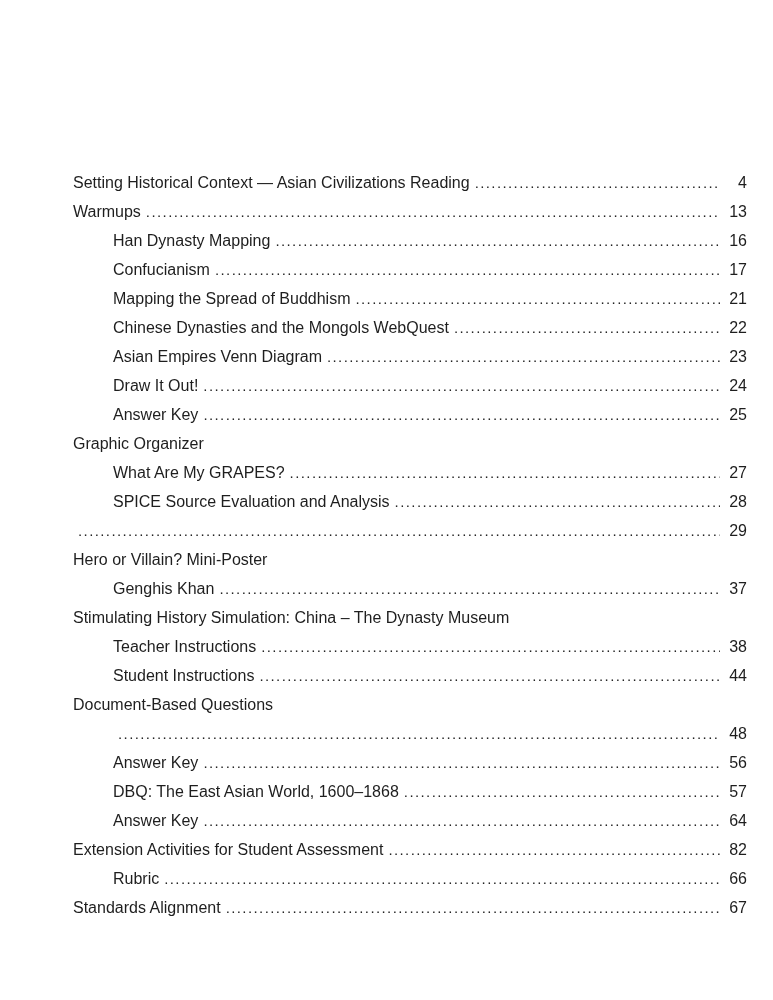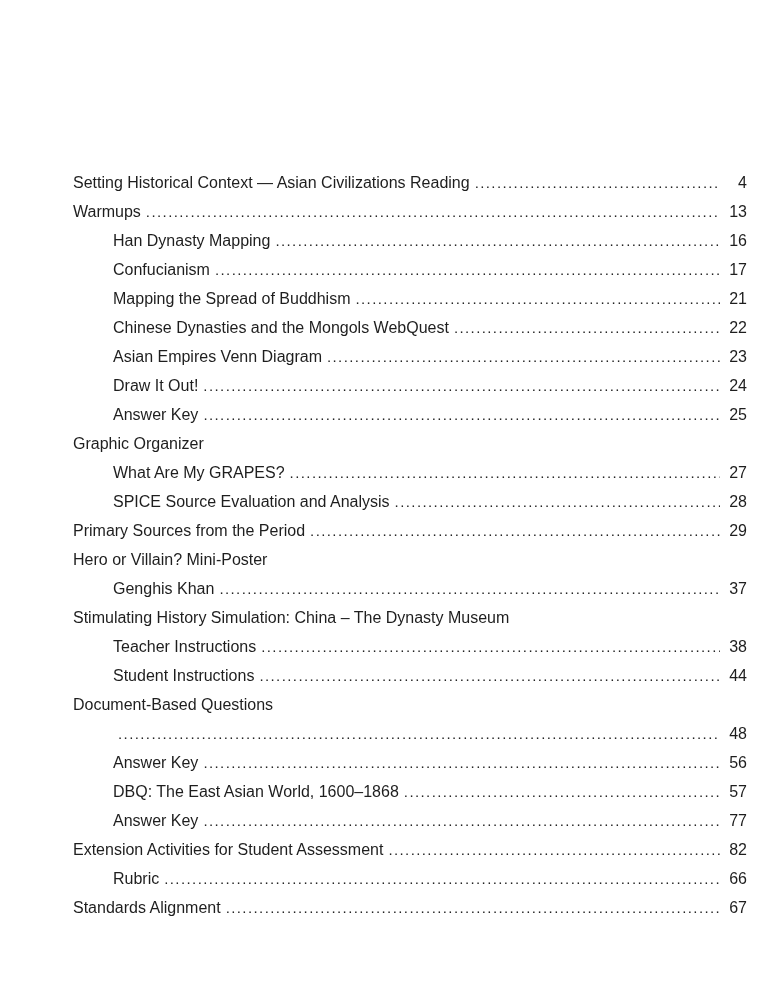--- a/index.html
+++ b/index.html
@@ -140,21 +140,20 @@
       <span class="page-num">27</span>
     </div>
 
     <div class="row indent">
       <span class="label">SPICE Source Evaluation and Analysis</span>
       <span class="dots">............................................................................................................................................................................................................................................................................................................</span>
       <span class="page-num">28</span>
     </div>
 
     <div class="row">
-      <span class="label">Primary Sources from the Period</span>
       <span class="dots">............................................................................................................................................................................................................................................................................................................</span>
       <span class="page-num">29</span>
     </div>
 
     <div class="row">
       <span class="label">Hero or Villain? Mini-Poster</span>
 
     </div>
 
     <div class="row indent">
@@ -198,21 +197,21 @@
 
     <div class="row indent">
       <span class="label">DBQ: The East Asian World, 1600–1868</span>
       <span class="dots">............................................................................................................................................................................................................................................................................................................</span>
       <span class="page-num">57</span>
     </div>
 
     <div class="row indent">
       <span class="label">Answer Key</span>
       <span class="dots">............................................................................................................................................................................................................................................................................................................</span>
-      <span class="page-num">77</span>
+      <span class="page-num">64</span>
     </div>
 
     <div class="row">
       <span class="label">Extension Activities for Student Assessment</span>
       <span class="dots">............................................................................................................................................................................................................................................................................................................</span>
       <span class="page-num">82</span>
     </div>
 
     <div class="row indent">
       <span class="label">Rubric</span>

